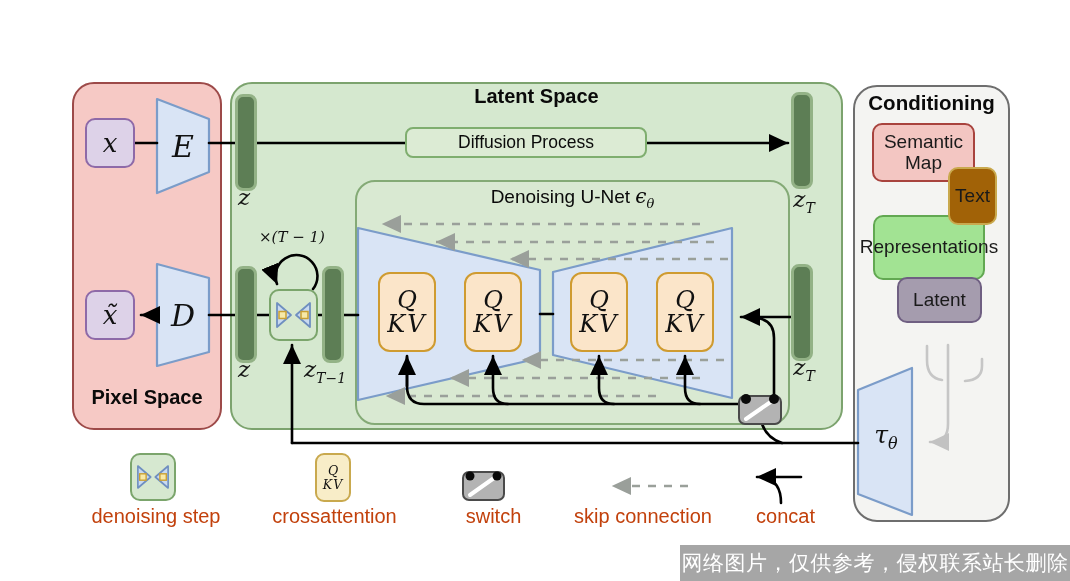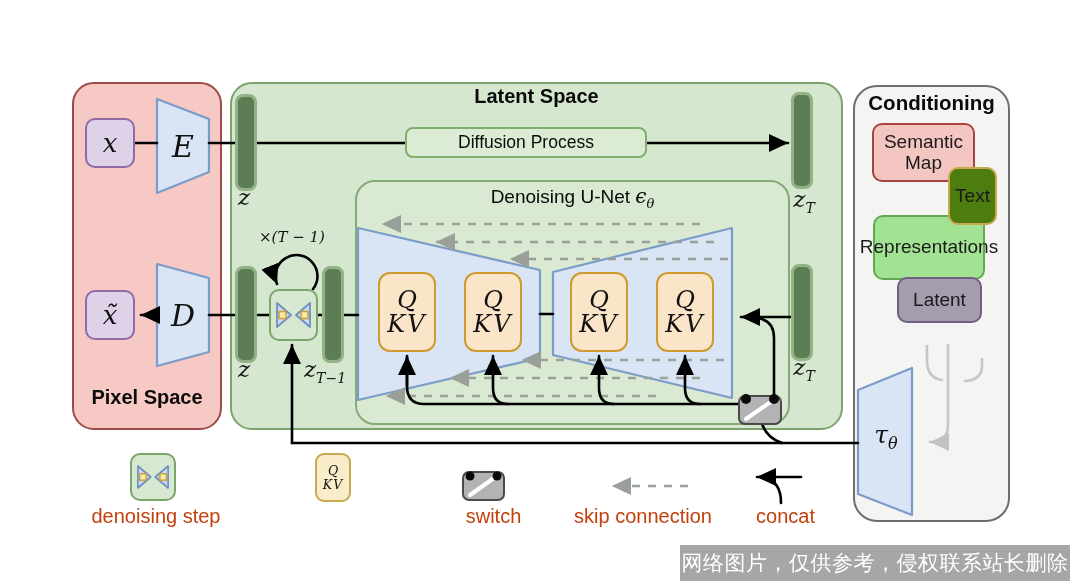--- a/index.html
+++ b/index.html
@@ -183,21 +183,21 @@
     <span class="q">Q</span>
     <span class="kv">KV</span>
   </div>
   <div class="attn" style="left:656px;">
     <span class="q">Q</span>
     <span class="kv">KV</span>
   </div>
 
   <div class="cbox" style="left:872px;top:123px;width:103px;height:59px;background:#f3c6c2;border:2px solid #a8433e;z-index:3;">Semantic Map</div>
   <div class="cbox" style="left:873px;top:215px;width:112px;height:65px;background:#a2e393;border:2px solid #62a852;z-index:4;">Representations</div>
-  <div class="cbox" style="left:948px;top:167px;width:49px;height:58px;background:#4d7c0f;border:2px solid #c9a94e;z-index:5;">Text</div>
+  <div class="cbox" style="left:948px;top:167px;width:49px;height:58px;background:#a16207;border:2px solid #c9a94e;z-index:5;">Text</div>
   <div class="cbox" style="left:897px;top:277px;width:85px;height:46px;background:#a59cae;border:2px solid #6f5f82;z-index:5;">Latent</div>
 
   <div class="barlbl" style="left:862px;top:420px;width:48px;font-size:25px;">
     <span>τ</span><sub style="font-size:16px;">θ</sub>
   </div>
 
   <div class="node" style="left:130px;top:453px;width:46px;height:48px;background:#d6e8d0;border:2.2px solid #7ba56c;border-radius:10px;">
     <svg width="42" height="44" viewBox="0 0 45 48">
       <g fill="#c9daf0" stroke="#6f8fc0" stroke-width="1.8" stroke-linejoin="round">
         <polygon points="6,12 6,36 20,24"></polygon>
@@ -208,20 +208,21 @@
         <rect x="30" y="20.5" width="7" height="7"></rect>
       </g>
     </svg>
   </div>
   <div class="leglbl" style="left:66px;top:505px;width:180px;">denoising step</div>
 
   <div class="node" style="left:315px;top:453px;width:36px;height:49px;background:#f8edc8;border:2px solid #c9a94e;border-radius:9px;display:flex;flex-direction:column;align-items:center;justify-content:center;font-family:'DejaVu Serif',serif;font-style:italic;color:#111;">
     <span style="font-size:12.5px;line-height:1.1;">Q</span>
     <span style="font-size:12.5px;line-height:1.1;letter-spacing:1px;">KV</span>
   </div>
+  <div class="leglbl" style="left:252px;top:505px;width:165px;">crossattention</div>
 
   <div class="leglbl" style="left:436px;top:505px;width:115px;">switch</div>
 
   <div class="leglbl" style="left:553px;top:505px;width:180px;">skip connection</div>
 
   <div class="leglbl" style="left:723px;top:505px;width:125px;">concat</div>
 
   <div style="position:absolute;left:680px;top:545px;width:390px;height:36px;z-index:6;
               background:rgba(156,156,156,0.9);color:#fff;font-size:21px;line-height:36px;
               text-align:center;white-space:nowrap;letter-spacing:0.5px;">网络图片，仅供参考，侵权联系站长删除</div>

